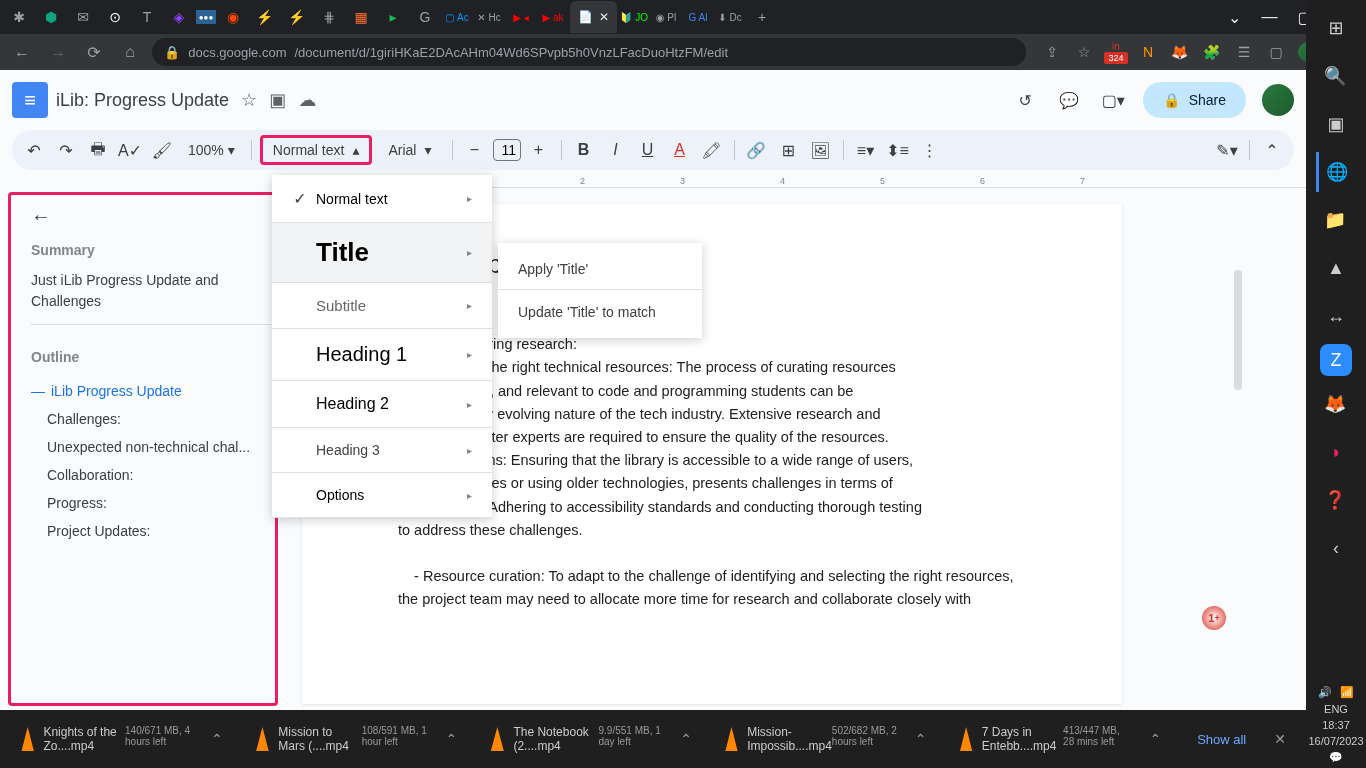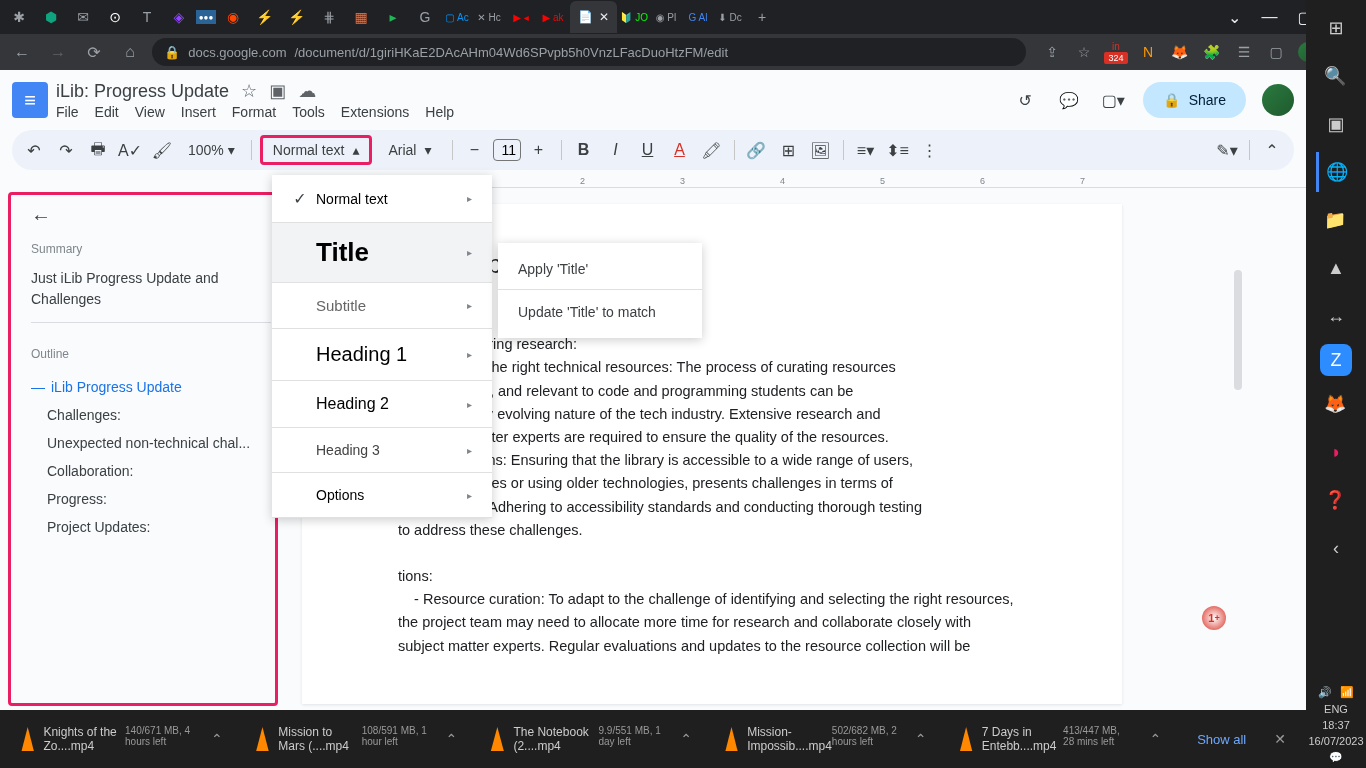--- a/index.html
+++ b/index.html
@@ -42,21 +42,21 @@
 .size-box { border: 1px solid #747775; border-radius: 4px; padding: 2px 8px; font-size: 14px; width: 28px; text-align: center; }
 
 
 .ruler { height: 14px; background: #f9fbfd; margin: 4px 0 0 300px; display: flex; font-size: 9px; color: #80868b; position: relative; border-bottom: 1px solid #dadce0; }
 .ruler-num { position: absolute; top: 2px; }
 
 
 .docs-main { display: flex; height: calc(100% - 118px); }
 .outline-panel { width: 270px; padding: 8px 4px 8px 20px; border: 3px solid #e91e63; margin: 4px 0 4px 8px; border-radius: 4px; }
 .outline-back { font-size: 20px; color: #3c4043; margin-bottom: 16px; }
-.outline-label { font-size: 12px; color: #80868b; font-weight: 400; margin-bottom: 12px; }
+.outline-label { font-size: 14px; color: #80868b; font-weight: 700; margin-bottom: 12px; }
 .outline-summary { font-size: 14px; color: #3c4043; line-height: 1.5; }
 .outline-hr { border: none; border-top: 1px solid #dadce0; margin: 12px 0 24px; }
 .outline-item { font-size: 14px; color: #3c4043; padding: 6px 0; display: flex; align-items: center; gap: 6px; }
 .outline-item.active { color: #1a73e8; font-weight: 500; }
 .outline-item.sub { padding-left: 16px; align-items: flex-end; }
 
 .doc-canvas { flex: 1; background: #f9fbfd; padding: 16px 24px; overflow: hidden; position: relative; }
 .page { background: white; width: 820px; min-height: 500px; box-shadow: 0 1px 3px rgba(0,0,0,0.1); padding: 40px 96px; font-size: 14.5px; line-height: 1.6; color: #202124; }
 .page-title { font-size: 26px; color: #202124; margin-bottom: 16px; }
 .page-h { font-size: 16px; margin: 12px 0 6px; }
@@ -176,30 +176,20 @@
     <div class="docs-logo">≡</div>
     <div class="doc-title-area">
       <div class="doc-title">
         <span>iLib: Progress Update</span>
         <span class="doc-title-icons">
           <span>☆</span>
           <span>▣</span>
           <span>☁</span>
         </span>
       </div>
-      <div class="doc-menus">
-        <span>File</span>
-        <span>Edit</span>
-        <span>View</span>
-        <span>Insert</span>
-        <span>Format</span>
-        <span>Tools</span>
-        <span>Extensions</span>
-        <span>Help</span>
-      </div>
     </div>
     <div class="header-right">
       <span class="tb-btn">↺</span>
       <span class="tb-btn">💬</span>
       <span class="tb-btn">▢▾</span>
       <div class="share-btn">
         <span>🔒</span>
         <span>Share</span>
       </div>
       <div class="avatar"></div>
@@ -295,24 +285,22 @@
         <div>discovered during research:</div>
         <div>and selecting the right technical resources: The process of curating resources</div>
         <div>date, accurate, and relevant to code and programming students can be</div>
         <div>e to the rapidly evolving nature of the tech industry. Extensive research and</div>
         <div>ith subject matter experts are required to ensure the quality of the resources.</div>
         <div>y considerations: Ensuring that the library is accessible to a wide range of users,</div>
         <div>e with disabilities or using older technologies, presents challenges in terms of</div>
         <div>plementation. Adhering to accessibility standards and conducting thorough testing</div>
         <div>to address these challenges.</div>
         <br>
-        <div>tions:</div>
         <div style="white-space:pre">    - Resource curation: To adapt to the challenge of identifying and selecting the right resources,</div>
         <div>the project team may need to allocate more time for research and collaborate closely with</div>
-        <div>subject matter experts. Regular evaluations and updates to the resource collection will be</div>
       </div>
     </div>
   </div>
   <div class="scrollbar"></div>
   <div class="notif-badge">
       <span>1</span>
       <sup>+</sup>
     </div>
 </div>
 

